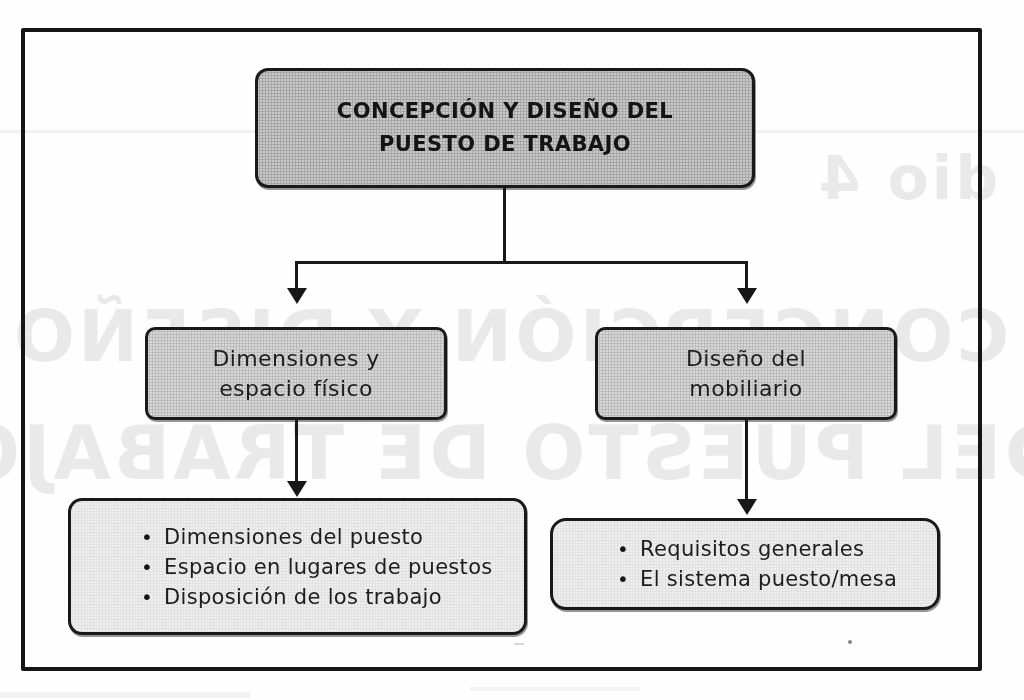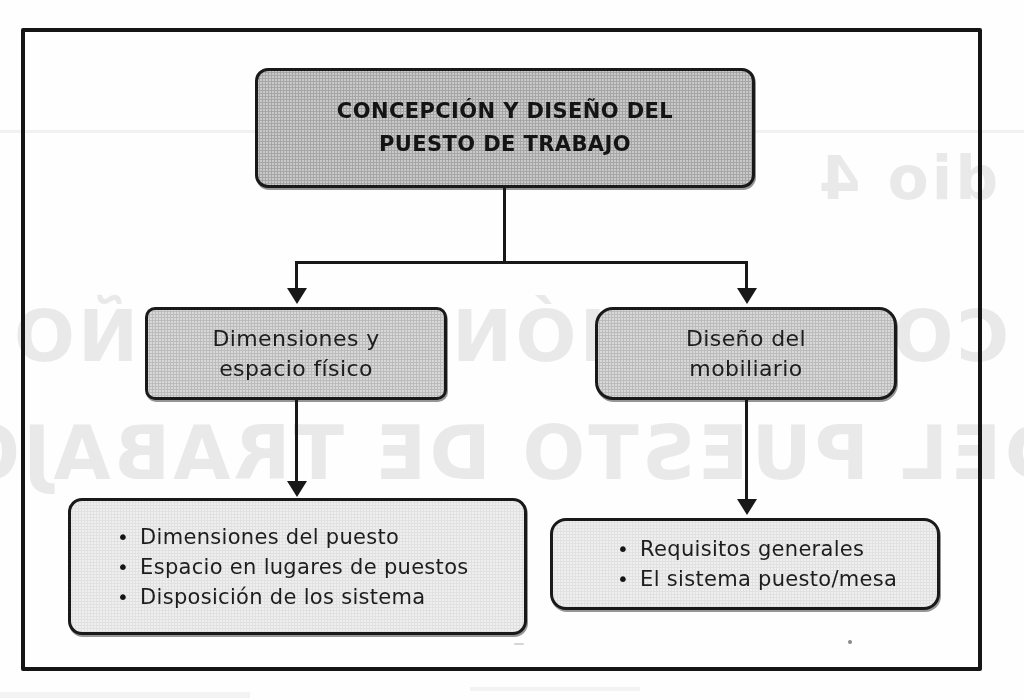--- a/index.html
+++ b/index.html
@@ -75,31 +75,32 @@
   }
   .fill-dark{
     background-color:#c9c9c9;
     background-image:radial-gradient(rgba(40,40,40,0.22) 1px, rgba(0,0,0,0) 1.15px);
     background-size:3px 3px;
   }
   .fill-mid{
     background-color:#d8d8d8;
     background-image:radial-gradient(rgba(40,40,40,0.16) 1px, rgba(0,0,0,0) 1.15px);
     background-size:3px 3px;
+    margin-top:20px;
   }
   .fill-light{
     background-color:#efefef;
     background-image:radial-gradient(rgba(40,40,40,0.07) 1px, rgba(0,0,0,0) 1.15px);
     background-size:3px 3px;
   }
 
   .node-root  {left:255px;top:68px; width:500px;height:120px;border-radius:13px;}
   .node-bl    {left:145px;top:307px;width:302px;height:93px; border-radius:10px;}
-  .node-br    {left:595px;top:307px;width:302px;height:93px; border-radius:18px;}
-  .node-ll    {left:68px; top:498px;width:459px;height:137px;border-radius:14px;justify-content:flex-start;}
+  .node-br    {left:595px;top:307px;width:302px;height:93px; border-radius:10px;}
+  .node-ll    {left:68px; top:498px;width:459px;height:137px;border-radius:14px;justify-content:flex-start;padding-left:24px;}
   .node-lr    {left:550px;top:518px;width:390px;height:92px; border-radius:16px;justify-content:flex-start;}
 
   .root-title{
     font-weight:700;font-size:21px;line-height:33px;
     letter-spacing:0.4px;text-align:center;white-space:pre-line;color:#141414;
   }
   .branch-title{
     font-size:22px;line-height:30px;letter-spacing:0.4px;
     text-align:center;white-space:pre-line;color:#1d1d1d;
   }
@@ -156,21 +157,21 @@
 
   <div class="node node-br fill-mid">
     <div class="branch-title">Diseño del
 mobiliario</div>
   </div>
 
   <div class="node node-ll fill-light">
     <ul class="bullets">
       <li>Dimensiones del puesto</li>
       <li>Espacio en lugares de puestos</li>
-      <li>Disposición de los sistema</li>
+      <li>Disposición de los trabajo</li>
     </ul>
   </div>
 
   <div class="node node-lr fill-light">
     <ul class="bullets">
       <li>Requisitos generales</li>
       <li>El sistema puesto/mesa</li>
     </ul>
   </div>
 

